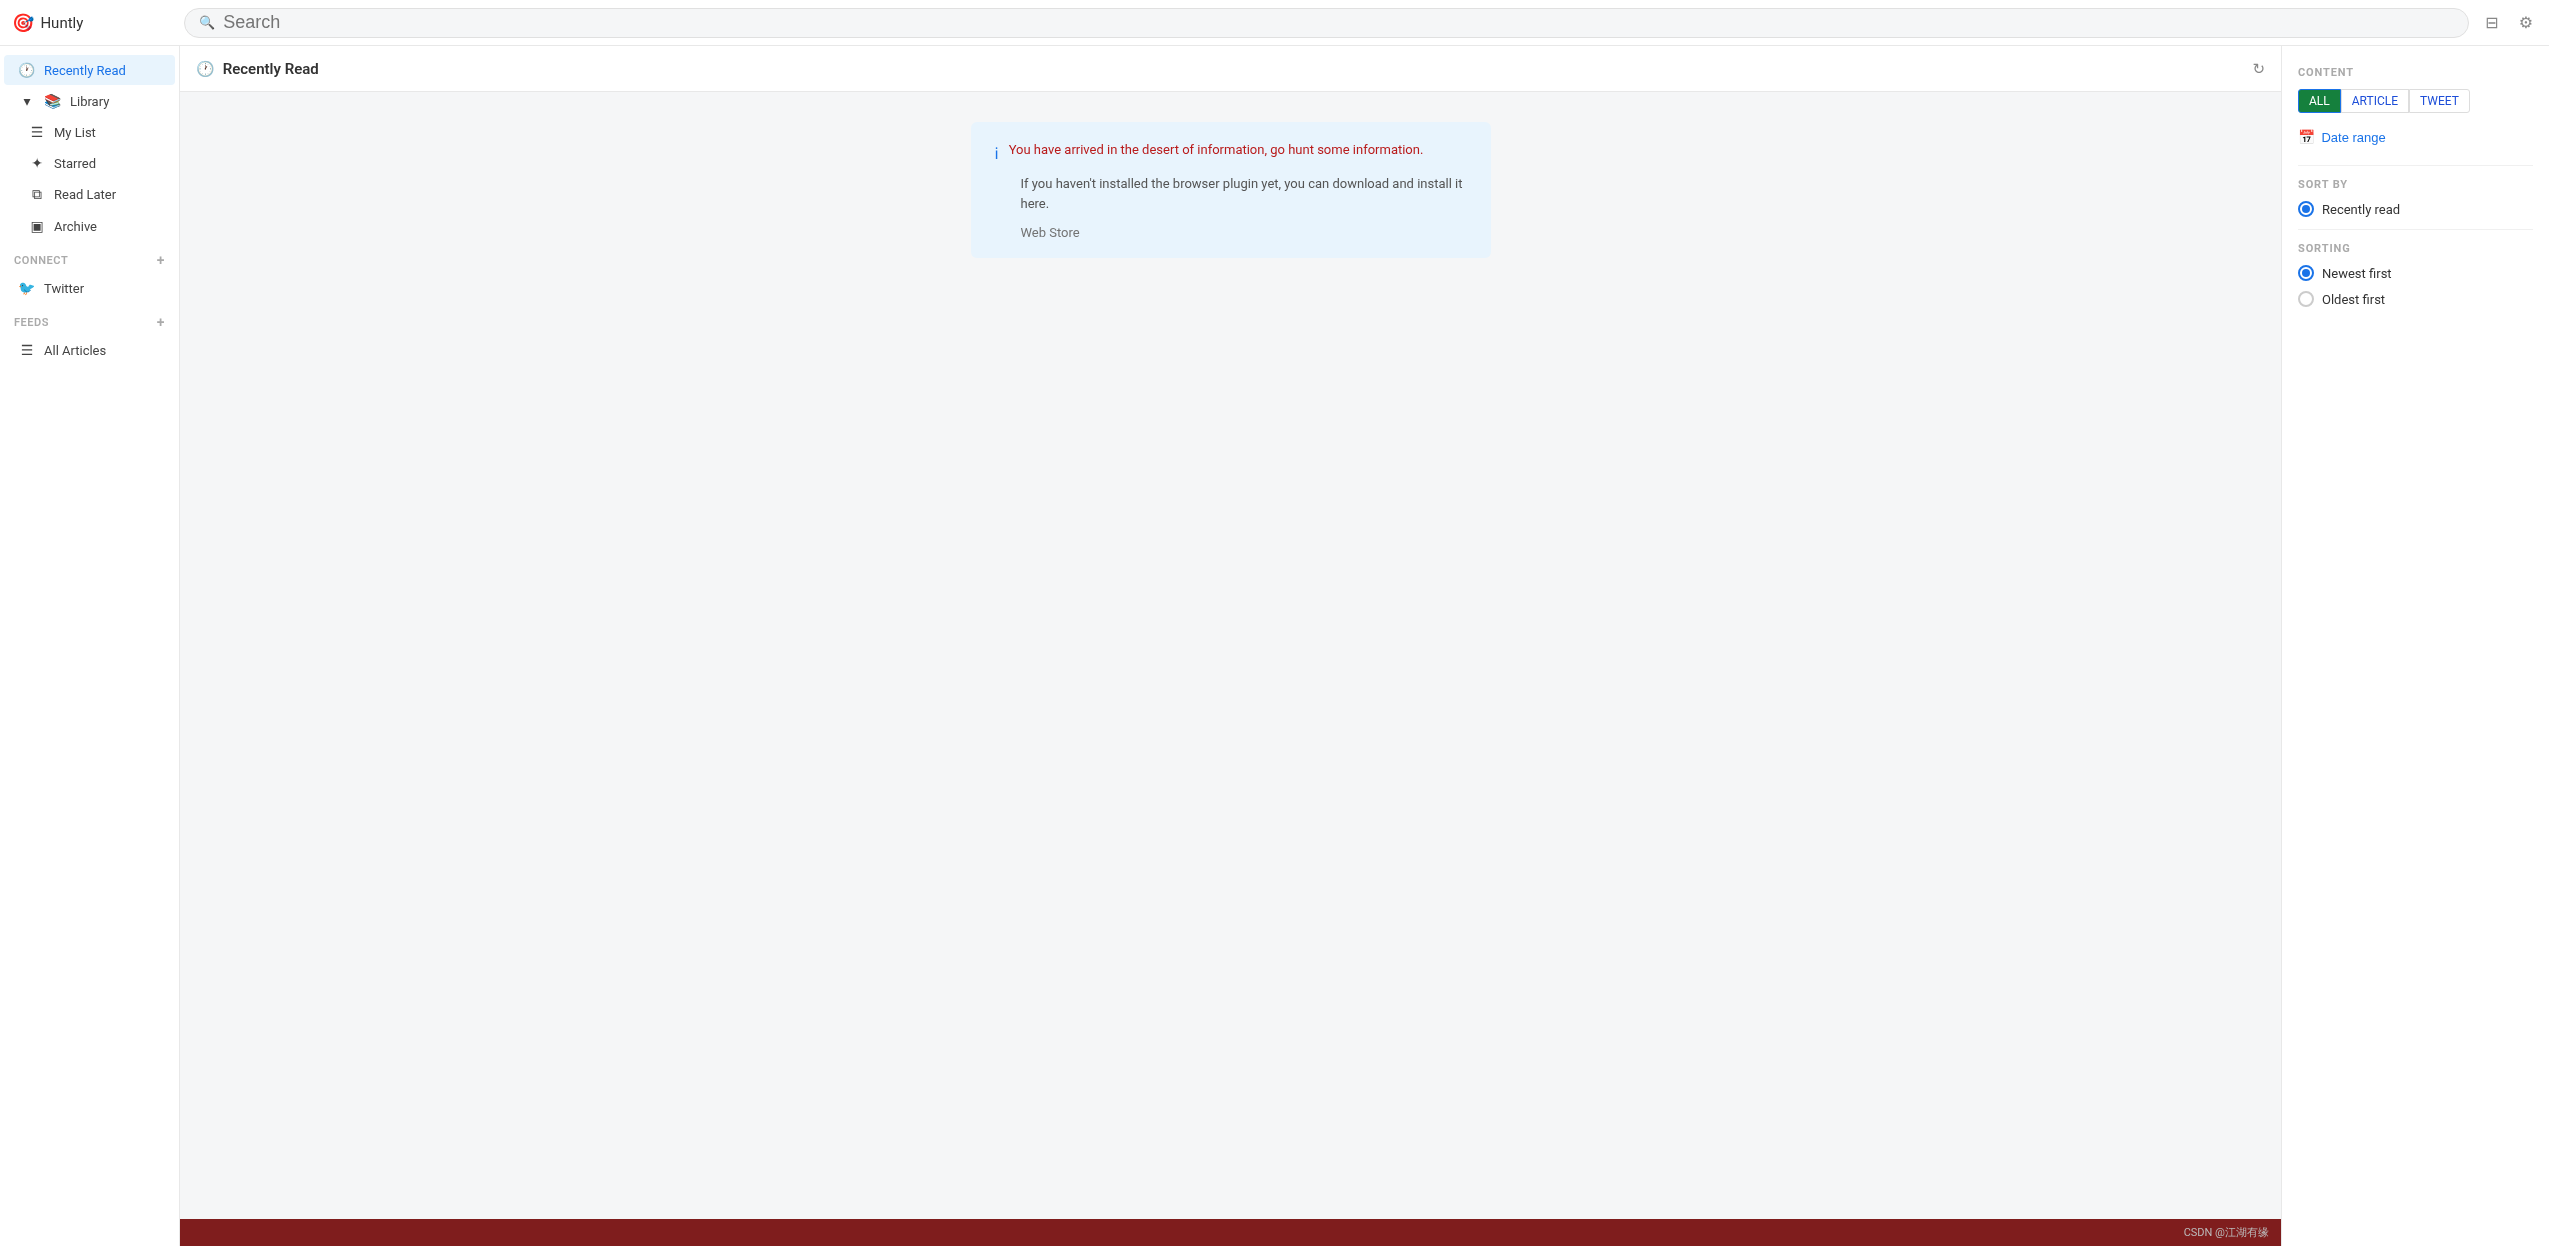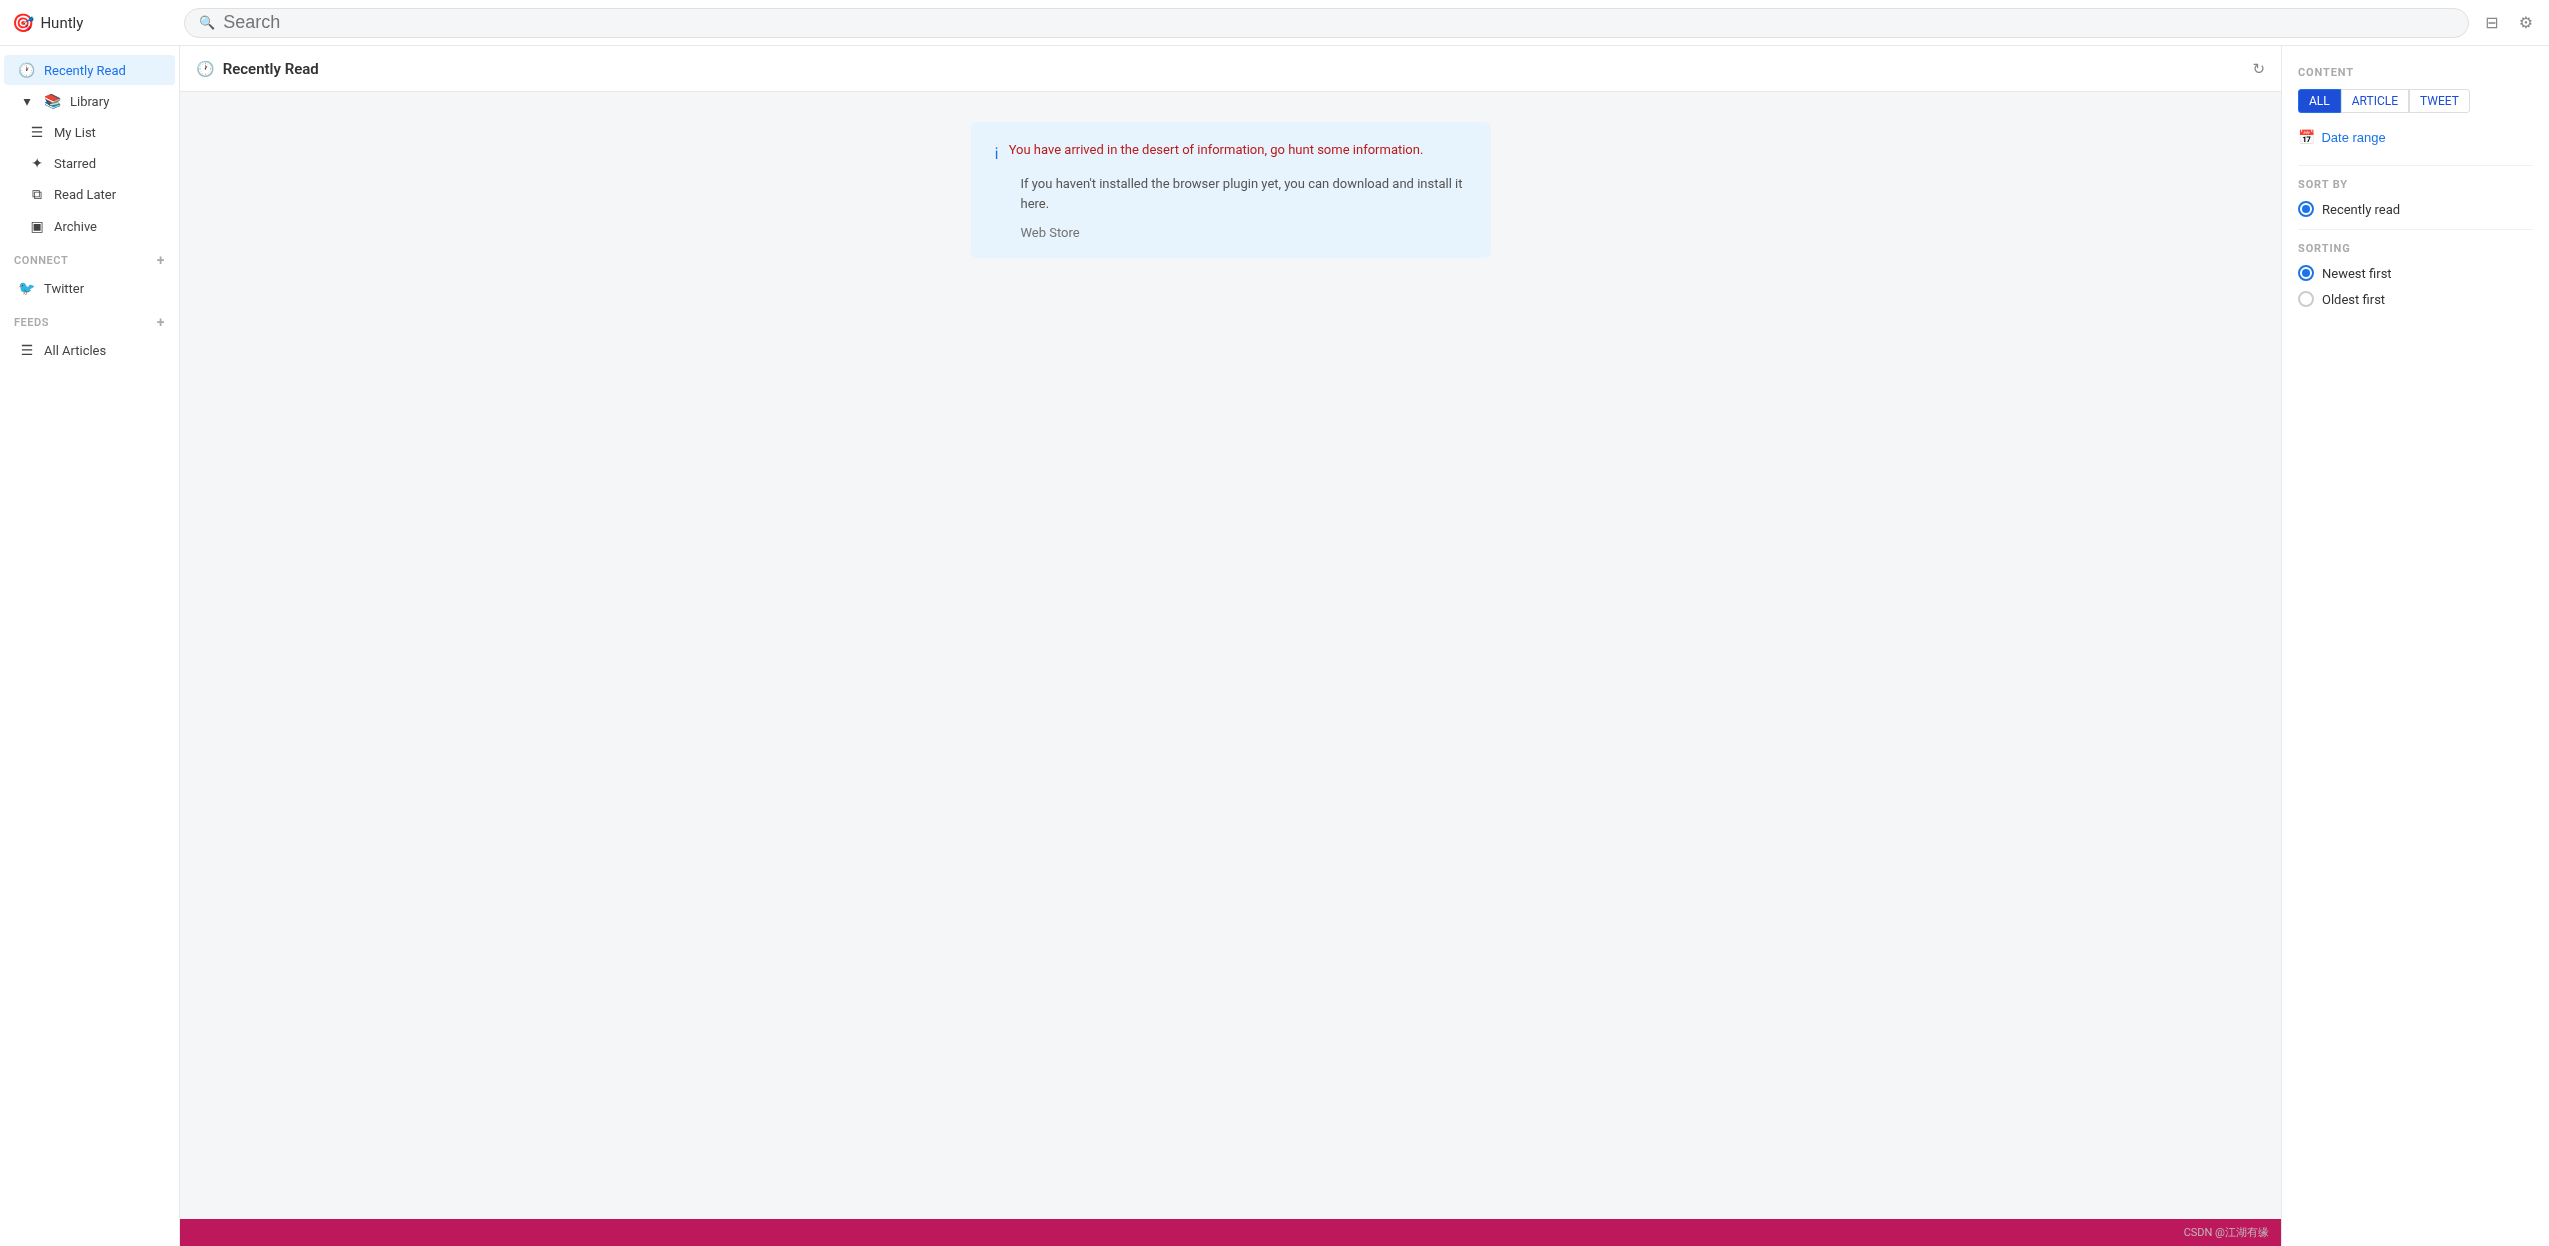--- a/index.html
+++ b/index.html
@@ -74,21 +74,21 @@
     }
     .panel-section-label {
       font-size: 11px; color: #aaa; font-weight: 700; letter-spacing: 0.08em;
       margin-bottom: 10px; margin-top: 4px;
     }
     .content-tabs { display: flex; gap: 0; margin-bottom: 16px; }
     .content-tab {
       padding: 4px 10px; font-size: 12px; border: 1px solid #ddd; cursor: pointer;
       color: #1d4ed8; background: #fff;
     }
-    .content-tab.active { background: #1d4ed8; color: #fff; border-color: #1a73e8; }
+    .content-tab.active { background: #15803d; color: #fff; border-color: #1a73e8; }
     .content-tab:first-child { border-radius: 3px 0 0 3px; }
     .content-tab:last-child { border-radius: 0 3px 3px 0; }
 
     .date-range-btn {
       display: flex; align-items: center; gap: 6px; font-size: 13px; color: #1a73e8;
       cursor: pointer; margin-bottom: 20px; background: none; border: none; padding: 0;
     }
     .date-range-btn .cal-icon { font-size: 14px; }
 
     .sort-option { display: flex; align-items: center; gap: 8px; margin-bottom: 10px; cursor: pointer; }
@@ -191,21 +191,21 @@
       <div id="info-box">
         <div id="info-box-top">
           <span id="info-icon">ℹ</span>
           <span id="info-main-text">You have arrived in the desert of information, go hunt some information.</span>
         </div>
         <div id="info-sub-text">If you haven't installed the browser plugin yet, you can download and install it here.</div>
         <a id="web-store-link">Web Store</a>
       </div>
     </div>
 
-    <div style="text-align:right; padding: 6px 12px; font-size:11px; color:#bbb; background:#be185d;margin-top:18px;">
+    <div style="text-align:right; padding: 6px 12px; font-size:11px; color:#bbb; background:#7f1d1d;margin-top:18px;">
       <span>CSDN @江湖有缘</span>
     </div>
 
   </div>
 
   <div id="right-panel">
 
     <div class="panel-section-label">CONTENT</div>
 
     <div class="content-tabs">

